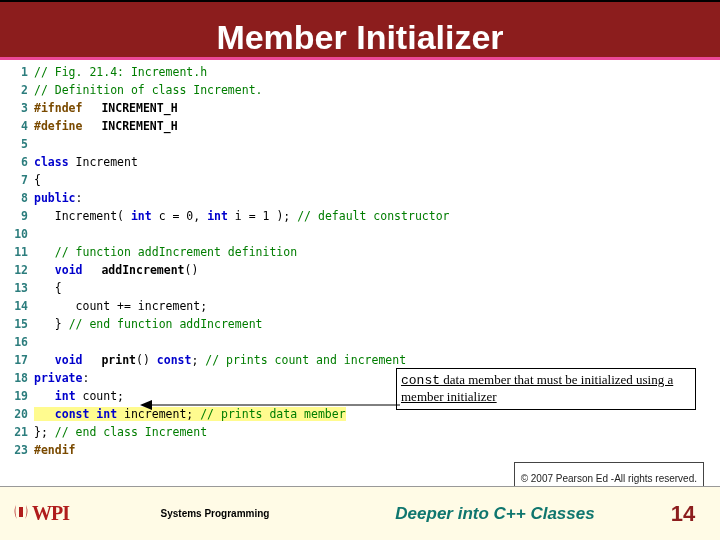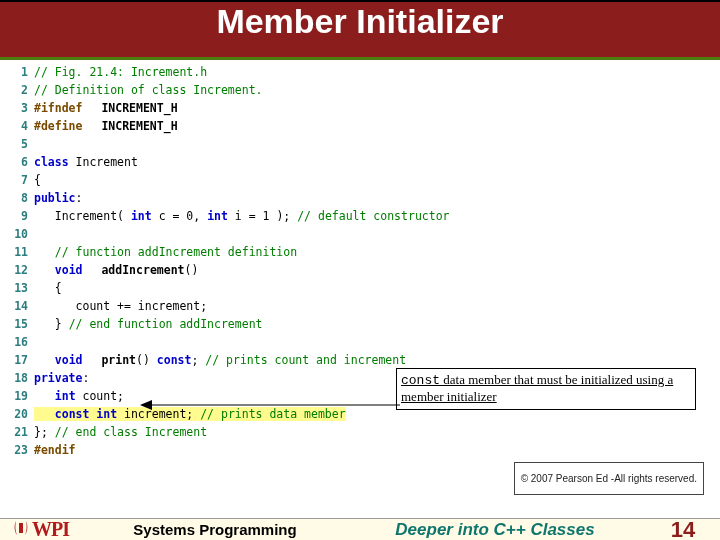--- a/index.html
+++ b/index.html
@@ -9,23 +9,23 @@
     background: #ffffff;
     font-family: "Comic Sans MS", cursive, sans-serif;
     position: relative;
     overflow: hidden;
   }
   .title-bar {
     width: 100%;
     height: 60px;
     background: #8c1d1d;
     border-top: 2px solid #000;
-    border-bottom: 3px solid #4d7c0f;
-    display: flex;
-    align-items: flex-start;
+    border-bottom: 3px solid #ec4899;
+    display: flex;
+    align-items: flex-end;
     justify-content: center;
   }
   .title-bar h1 {
     color: #ffffff;
     font-size: 34px;
     font-weight: bold;
   }
   .code-area {
     position: absolute;
     top: 63px;
@@ -89,42 +89,42 @@
     font-family: Arial, sans-serif;
     font-size: 10px;
     color: #222;
     background: #fff;
   }
   .footer {
     position: absolute;
     bottom: 0;
     left: 0;
     width: 100%;
-    height: 22px;
+    height: 54px;
     background: #fffbe6;
     border-top: 1px solid #999;
     display: flex;
     align-items: center;
   }
   .logo {
     width: 100px;
     padding-left: 12px;
     display: flex;
     align-items: center;
     gap: 2px;
   }
   .logo-text {
     font-family: Georgia, serif;
     font-weight: bold;
     font-size: 20px;
     color: #b01c1c;
     letter-spacing: -1px;
   }
   .footer-left {
-    font-size: 15px;
+    font-size: 10px;
     font-weight: bold;
     color: #000;
     width: 230px;
     text-align: center;
   }
   .footer-mid {
     font-size: 17px;
     font-weight: bold;
     color: #0f766e;
     flex: 1;

